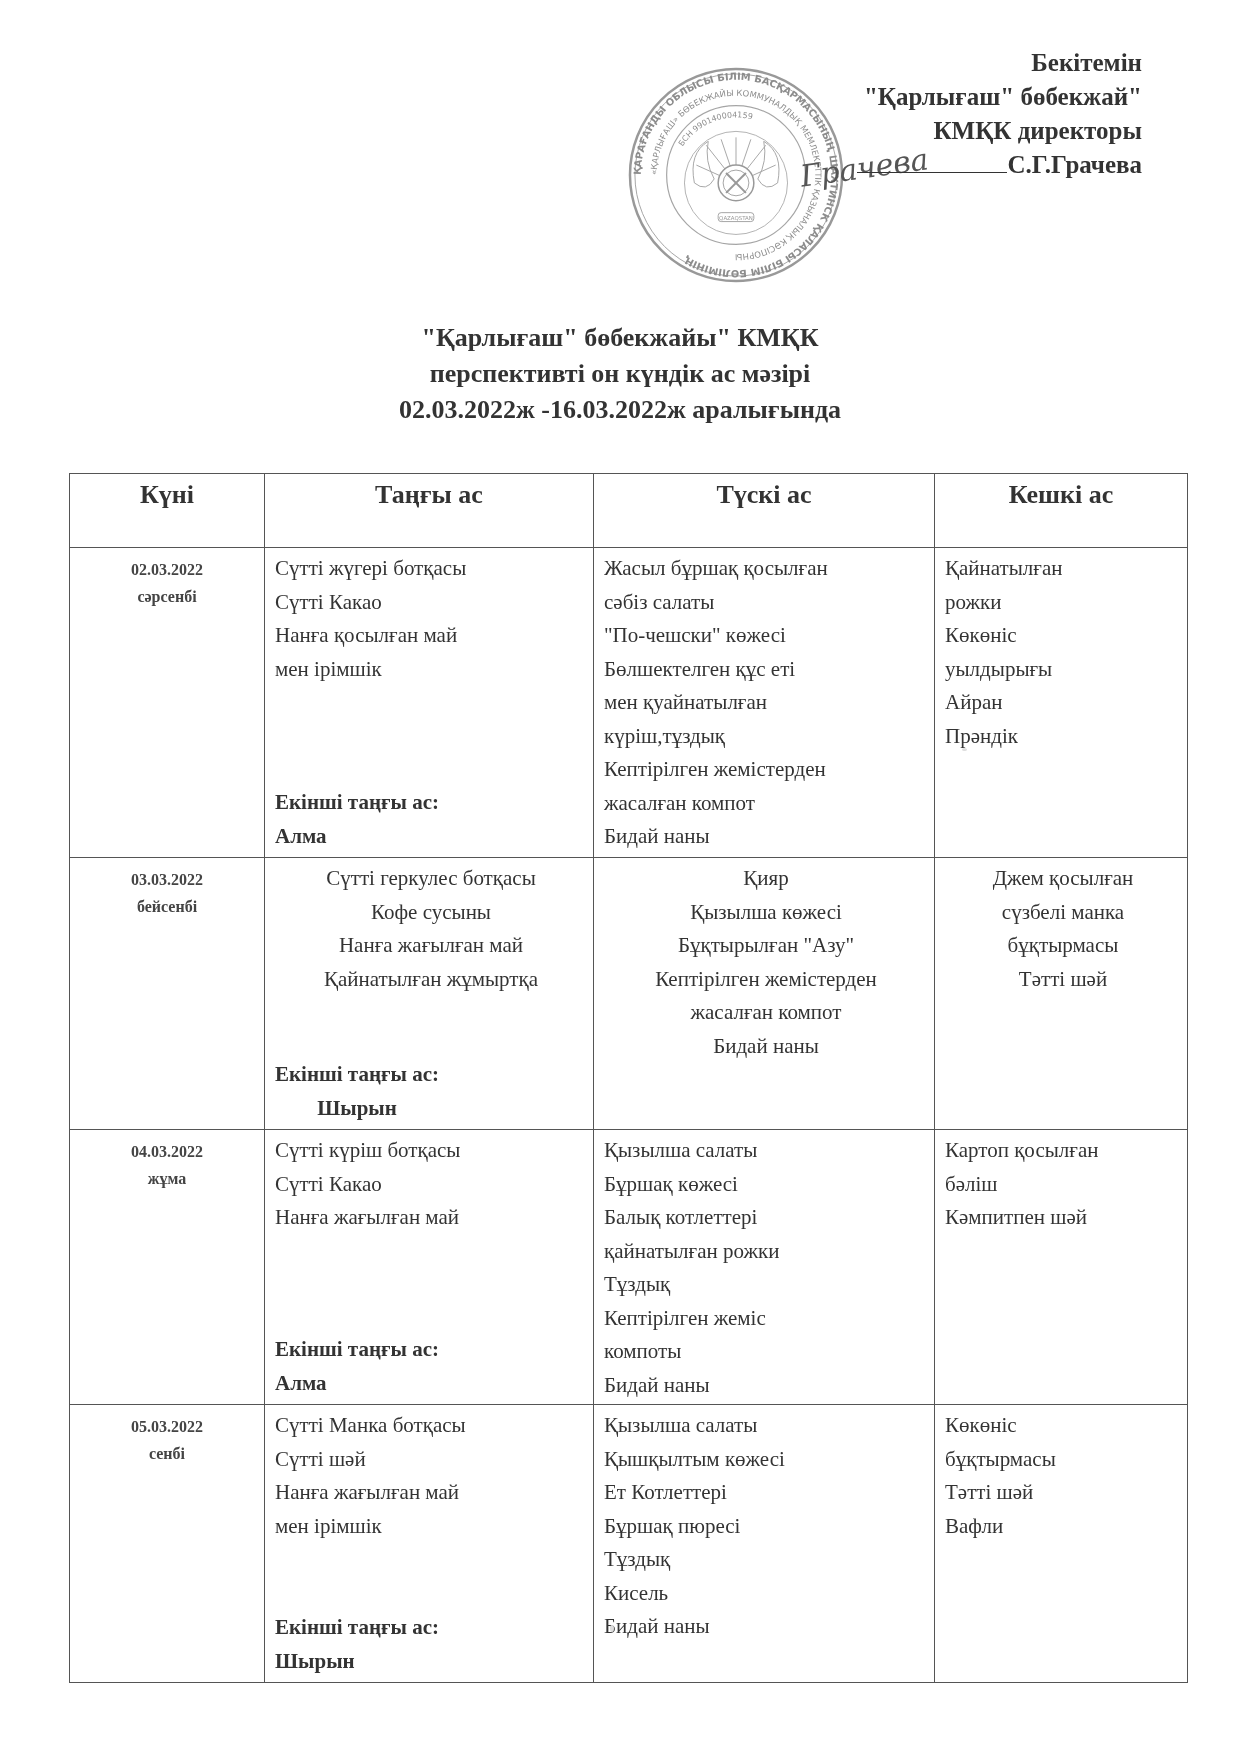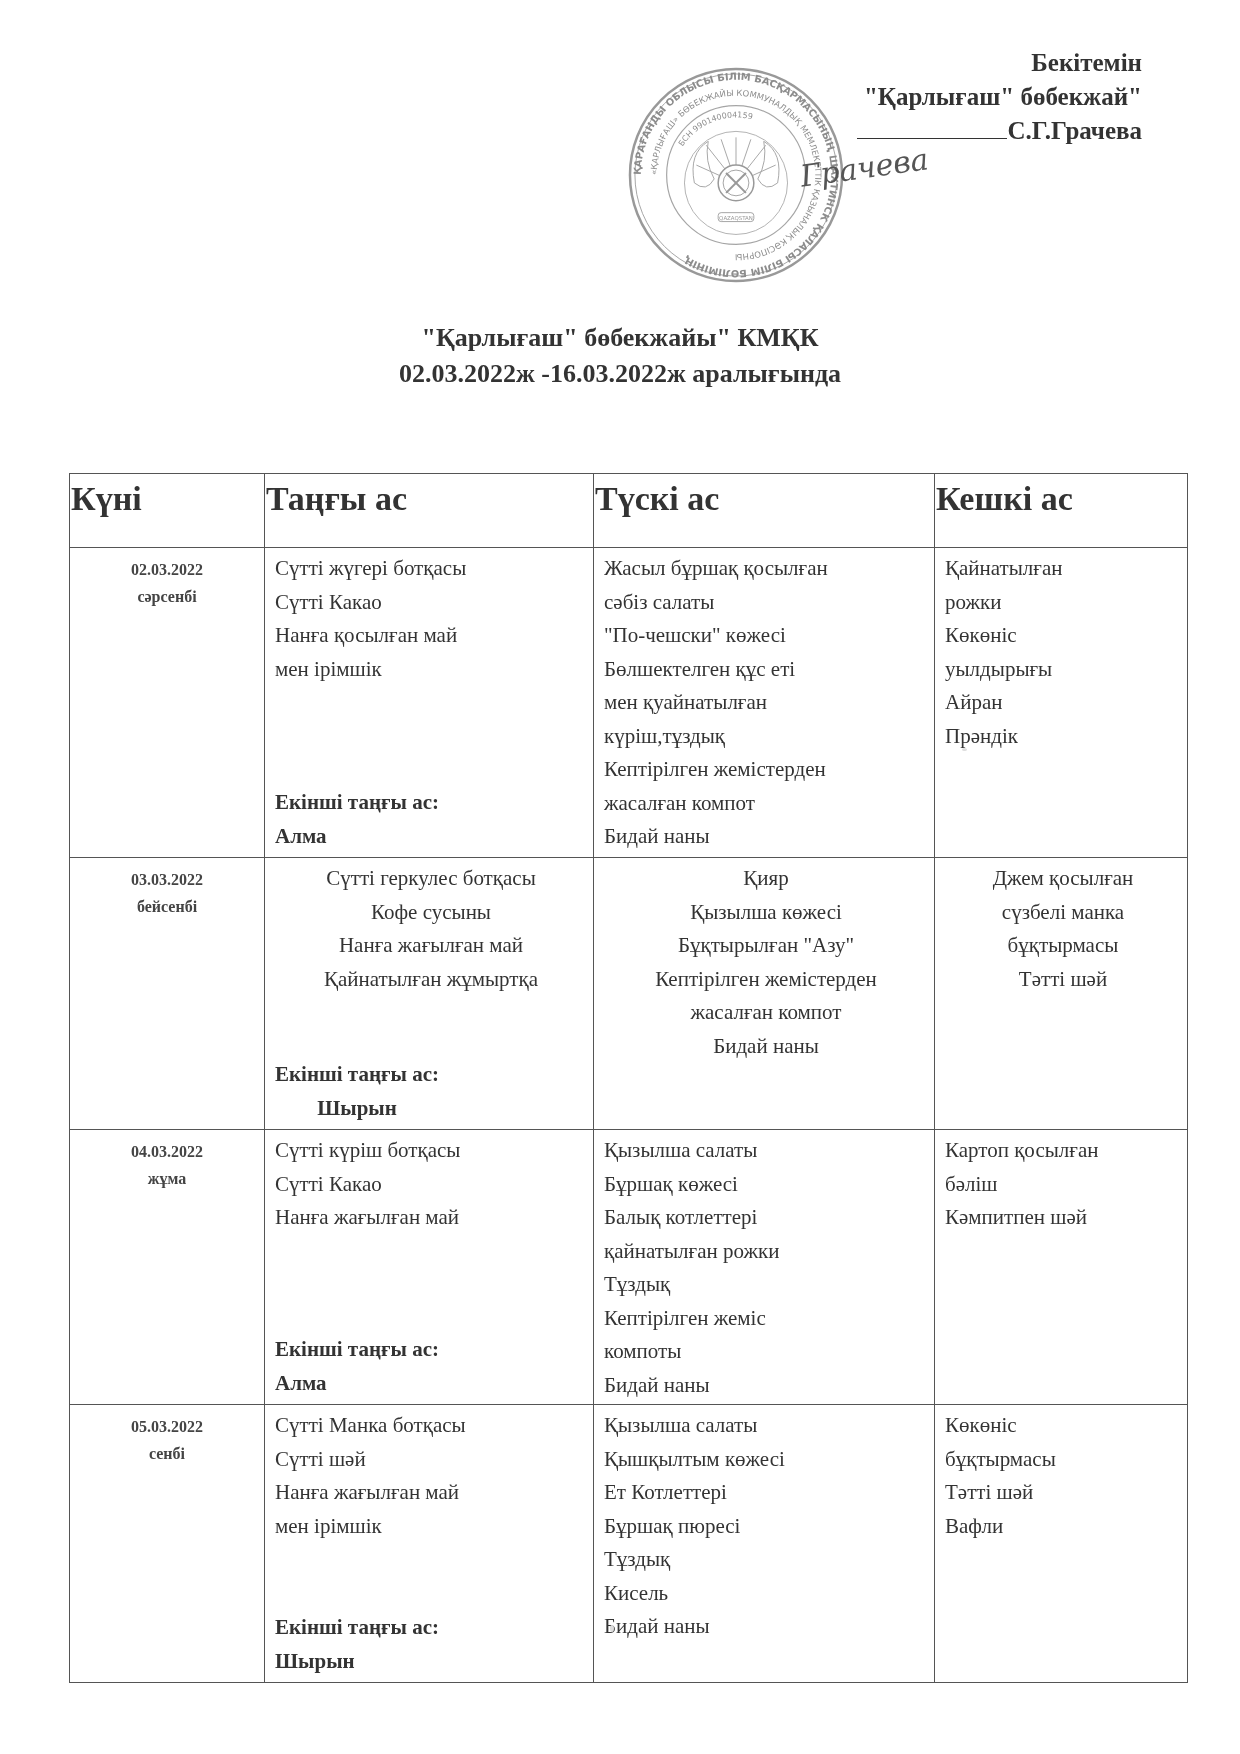--- a/index.html
+++ b/index.html
@@ -20,22 +20,22 @@
 
   .signature { position: absolute; left: 800px; top: 150px; font-family: "DejaVu Serif", serif;
                font-style: italic; color: #555; font-size: 30px; transform: rotate(-8deg); z-index: 2; }
 
   .title-block { position: absolute; left: 0; width: 1240px; top: 320px; text-align: center;
                  font-weight: bold; font-size: 26px; line-height: 36px; color: #333; }
 
   table.menu { position: absolute; left: 69px; top: 473px; width: 1118px;
                border-collapse: collapse; table-layout: fixed; }
   table.menu th, table.menu td { border: 1.5px solid #555; vertical-align: top; }
-  table.menu th { height: 66px; font-size: 34px; font-weight: bold; padding-top: 6px;
-                  text-align: left; color: #333; }
+  table.menu th { height: 66px; font-size: 26px; font-weight: bold; padding-top: 6px;
+                  text-align: center; color: #333; }
   .col-day { width: 195px; }
   .col-bf { width: 329px; }
   .col-lunch { width: 341px; }
   .col-din { width: 253px; }
   td.day { text-align: center; font-weight: bold; font-size: 16px; line-height: 27px; padding-top: 8px; color: #444; }
   td.meal { font-size: 21px; line-height: 33.5px; padding: 4px 6px 2px 10px; color: #333; }
   .line { display: block; white-space: nowrap; }
   .second { margin-top: 0; font-weight: bold; color: #333; }
   .row1 td { height: 300px; }
   .row2 td { height: 262px; text-align: center; }
@@ -45,20 +45,21 @@
   .second-block { position: absolute; left: 10px; bottom: 4px; }
 
   .speck { position: absolute; background: #ddd; border-radius: 50%; }
 </style>
 </head>
 <body>
 
 <div class="approval">
   <div>Бекітемін</div>
   <div>"Қарлығаш" бөбекжай"</div>
+  <div>КМҚК директоры</div>
   <div>
     <span class="blank sigline"></span><span>С.Г.Грачева</span>
   </div>
 </div>
 
 <div class="signature">Грачева</div>
 
 <svg class="stamp" viewBox="0 0 220 220">
   <defs>
     <path id="outerArc" d="M110,110 m-96,0 a96,96 0 1,1 192,0 a96,96 0 1,1 -192,0"></path>
@@ -95,20 +96,21 @@
     <circle cx="110" cy="118" r="13" fill="none" stroke="#888" stroke-width="1"></circle>
     <line x1="100" y1="108" x2="120" y2="128" stroke="#777" stroke-width="2"></line>
     <line x1="120" y1="108" x2="100" y2="128" stroke="#777" stroke-width="2"></line>
     <rect x="92" y="148" width="36" height="9" rx="3" fill="none" stroke="#888" stroke-width="1"></rect>
     <text x="110" y="155" font-family="DejaVu Sans, sans-serif" font-size="5.5" text-anchor="middle" fill="#777">QAZAQSTAN</text>
   </g>
 </svg>
 
 <div class="title-block">
   <div>"Қарлығаш" бөбекжайы" КМҚК</div>
+  <div>перспективті он күндік ас мәзірі</div>
   <div>02.03.2022ж -16.03.2022ж аралығында</div>
 </div>
 
 <table class="menu">
   <colgroup>
     <col class="col-day">
       <col class="col-bf">
       <col class="col-lunch">
       <col class="col-din">
   </colgroup>

